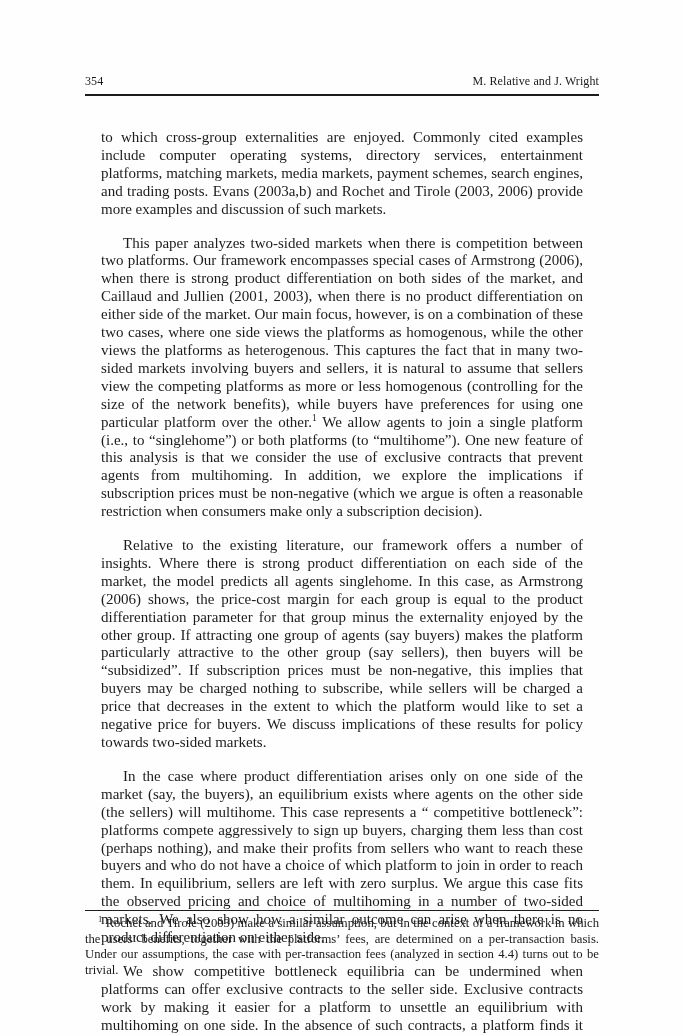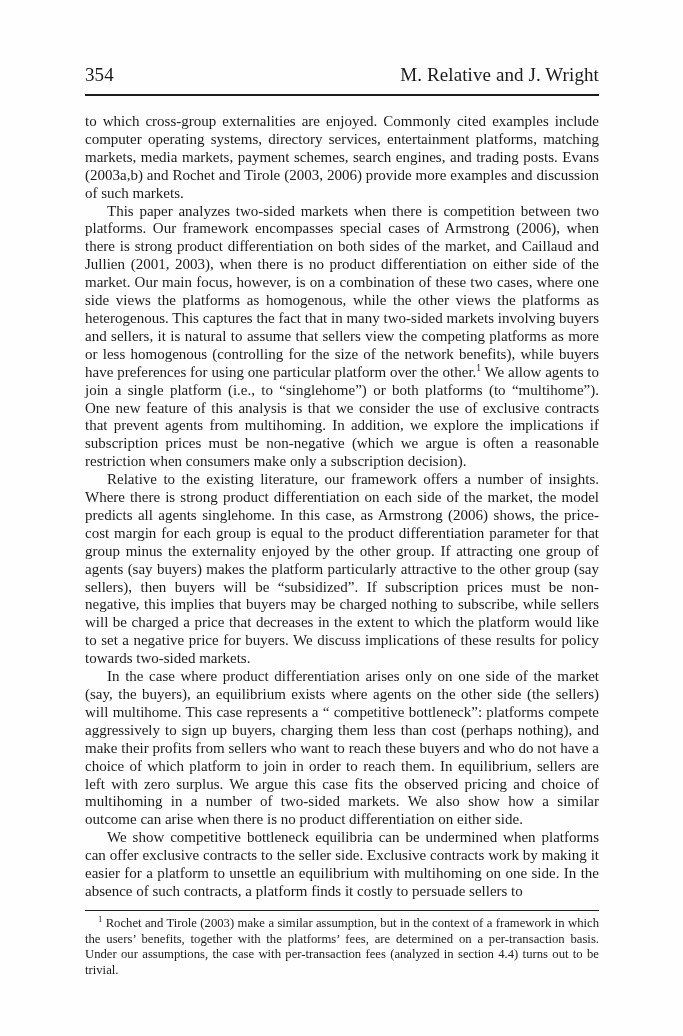--- a/index.html
+++ b/index.html
@@ -8,45 +8,45 @@
     width: 683px;
     height: 1036px;
     background: #fefefe;
     font-family: "Liberation Serif", serif;
     color: #1b1b1b;
     overflow: hidden;
   }
   .header {
     position: absolute;
     left: 85px;
-    top: 64px;
+    top: 74px;
     width: 514px;
     display: flex;
     justify-content: space-between;
-    font-size: 19px;
+    font-size: 12px;
     letter-spacing: 0.1px;
   }
   .header-rule {
     position: absolute;
     left: 85px;
     top: 94px;
     width: 514px;
     height: 2px;
     background: #1c1c1c;
   }
   .body-text {
     position: absolute;
     left: 85px;
     top: 113px;
     width: 514px;
     font-size: 15px;
     line-height: 17.9px;
     text-align: justify;
   }
-  .body-text p { margin: 0; }
+  .body-text p { margin: 16px; }
   .body-text p.indent { text-indent: 22px; }
   .body-text sup {
     font-size: 9.5px;
     line-height: 0;
     vertical-align: super;
   }
   .footnote-rule {
     position: absolute;
     left: 85px;
     top: 910px;

